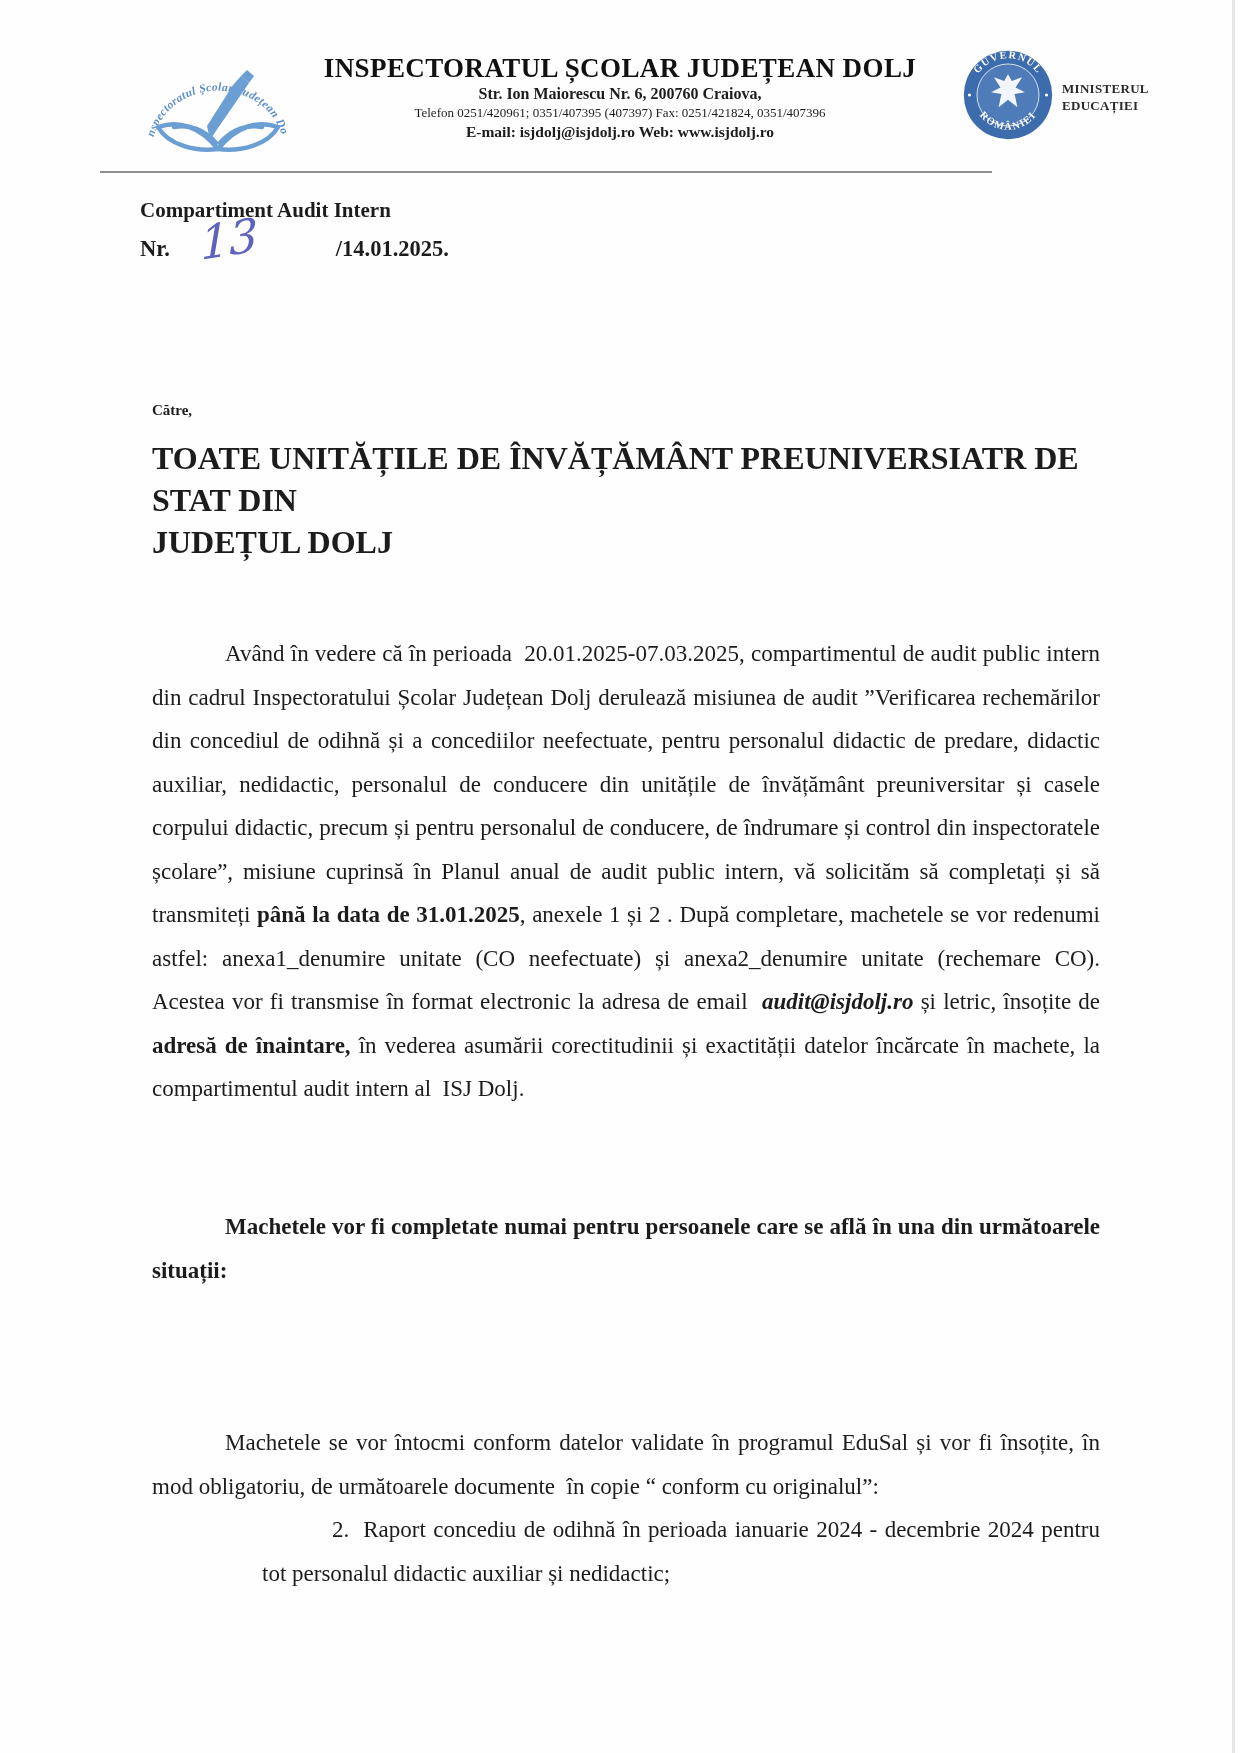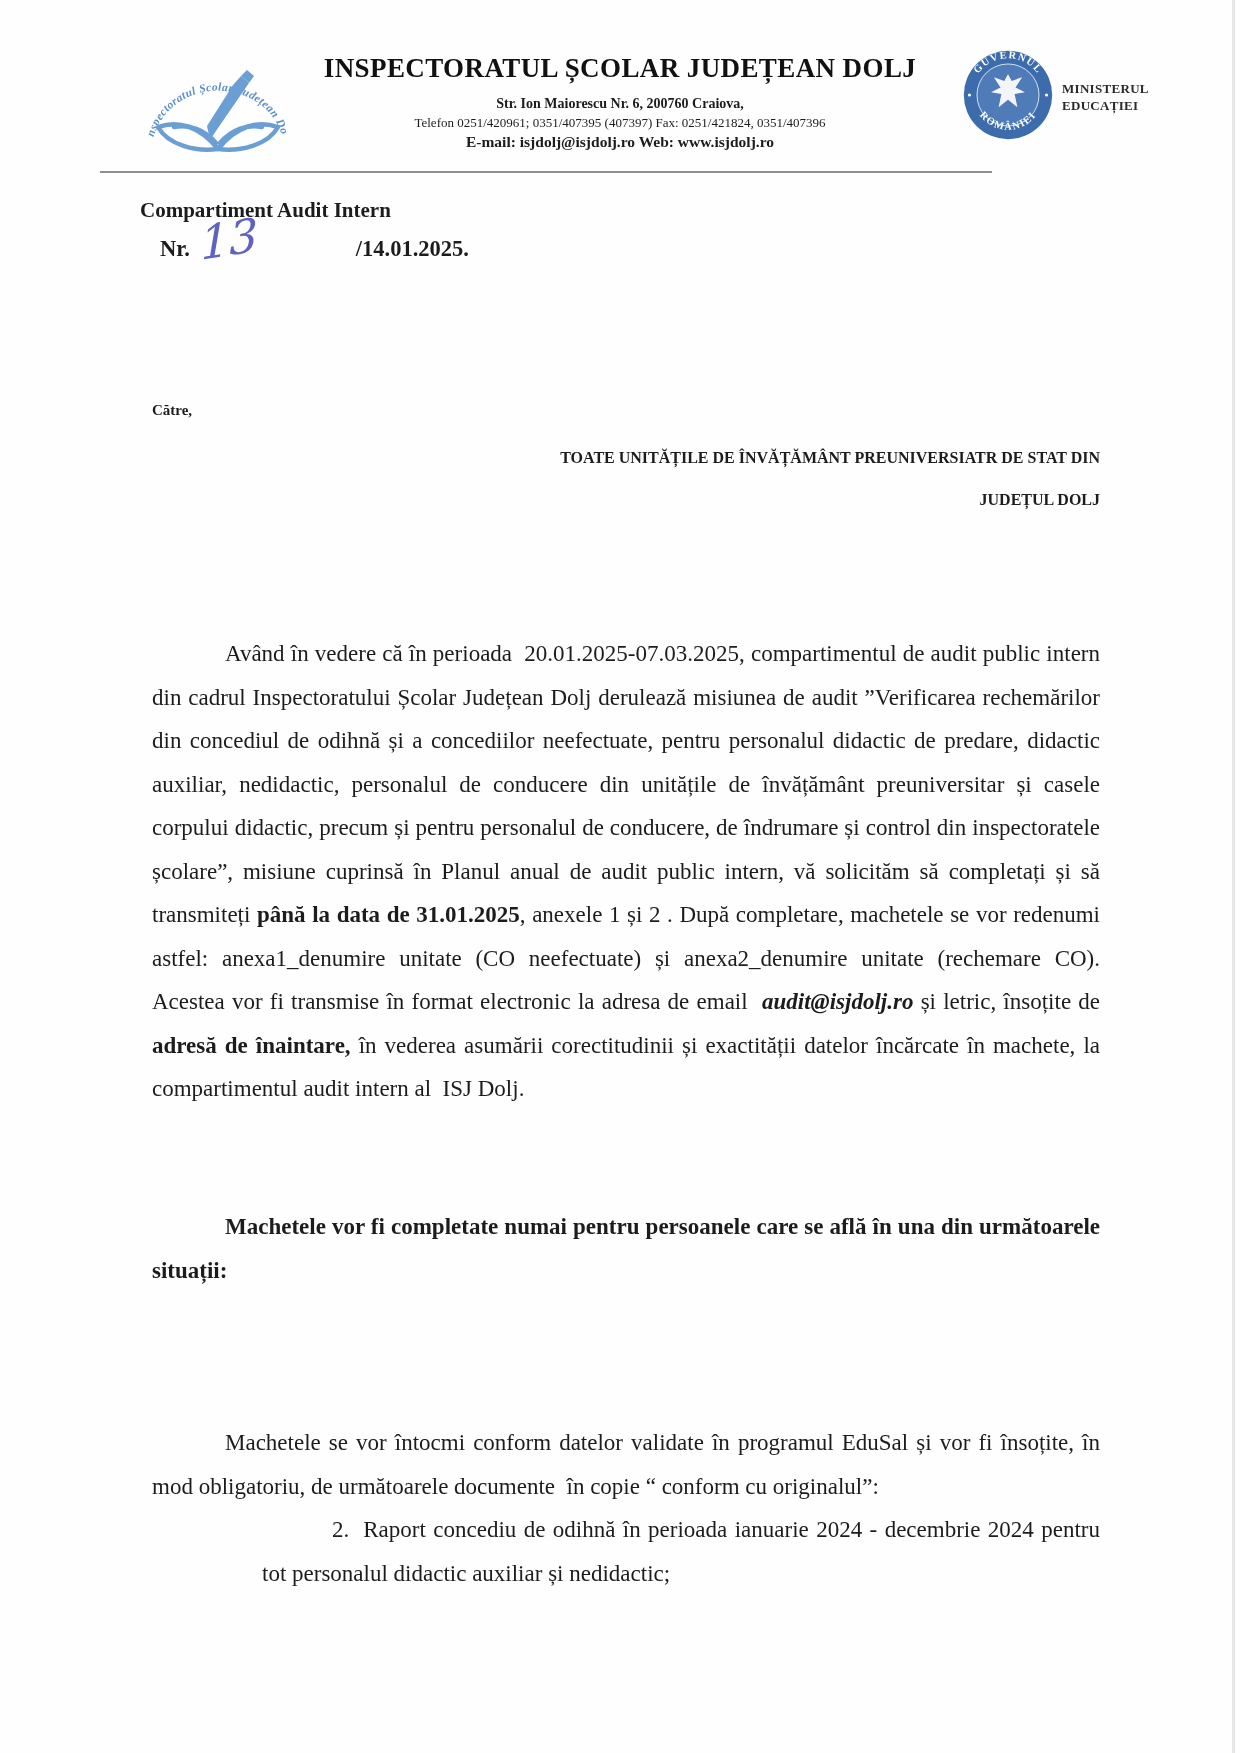--- a/index.html
+++ b/index.html
@@ -2,39 +2,39 @@
 <html><head>
 <meta charset="utf-8">
 <style>
   html,body{margin:0;padding:0;background:#ffffff;}
   #page{position:relative;width:1240px;height:1753px;background:#fefefe;overflow:hidden;
         font-family:"Liberation Serif","DejaVu Serif",serif;color:#1c1c1c;}
   .abs{position:absolute;}
   
   .hdr-center{left:200px;top:53px;width:840px;text-align:center;}
   .org-title{font-size:27px;font-weight:bold;letter-spacing:.4px;color:#111;}
-  .addr1{margin-top:10px;font-size:14px;font-weight:bold;line-height:19px;}
+  .addr1{font-size:16px;font-weight:bold;line-height:19px;}
   .addr2{font-size:13px;line-height:19px;}
   .addr3{font-size:15.5px;font-weight:bold;line-height:19px;}
   .hdr-rule{left:100px;top:171px;width:892px;height:2px;background:#8f8f8f;}
   .logo{left:138px;top:50px;width:160px;height:110px;}
   .seal{left:961px;top:48px;width:94px;height:94px;}
   .ministry{left:1062px;top:80px;width:130px;font-size:13px;font-weight:bold;
             line-height:17px;letter-spacing:.3px;color:#2a2a2a;}
   
   .department{left:140px;top:198px;font-size:21px;font-weight:bold;}
-  .nr-line{left:140px;top:236px;font-size:22.5px;font-weight:bold;margin-left:20px;}
+  .nr-line{left:140px;top:236px;font-size:22.5px;font-weight:bold;}
   .nr-spacer{display:inline-block;width:166px;}
   .handwritten{left:200px;top:212px;font-size:46px;color:#5f62be;
                font-family:"DejaVu Serif",serif;font-style:italic;
                transform:rotate(-9deg) skewX(-8deg);font-weight:400;}
   
   .salutation{left:152px;top:402px;font-size:15px;font-weight:bold;}
-  .recipient{left:152px;top:437px;width:948px;text-align:right;
-             font-size:16px;font-weight:bold;line-height:42px;}
+  .recipient{left:152px;top:437px;width:948px;text-align:left;
+             font-size:32px;font-weight:bold;line-height:42px;}
   
   .para{left:152px;width:948px;font-size:23px;line-height:43.5px;
         text-align:justify;text-justify:inter-word;}
   .p1{top:632px;text-indent:73px;}
   .p2{top:1205px;text-indent:73px;font-weight:bold;}
   .bullets{left:152px;top:1292px;width:948px;font-size:23px;font-weight:bold;line-height:43.5px;}
   .bullet-row{padding-left:73px;}
   .bullet-marker{display:inline-block;width:37px;}
   .p3{top:1421px;text-indent:73px;}
   .numlist{left:262px;top:1508px;width:838px;font-size:23px;line-height:43.5px;

